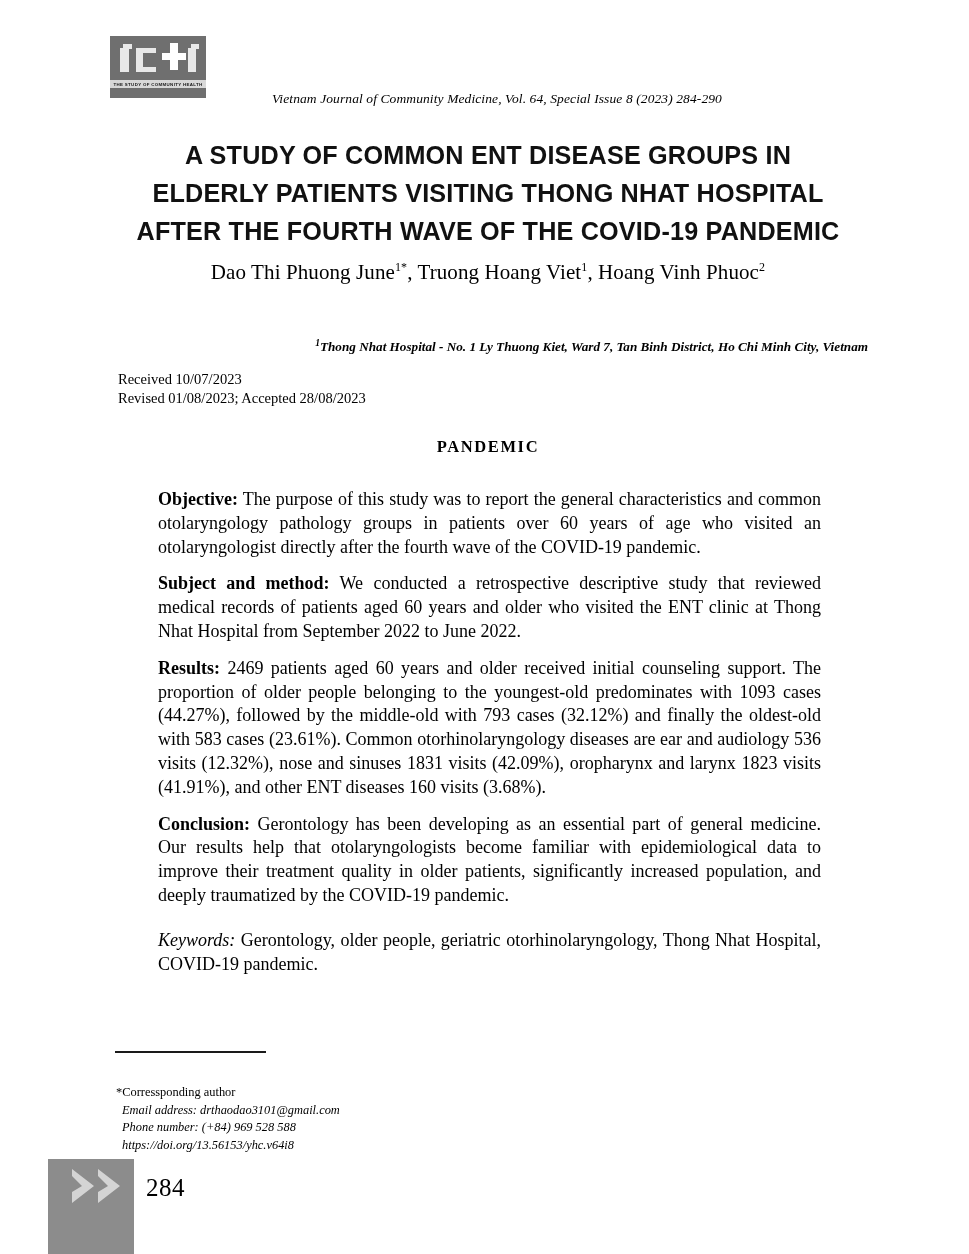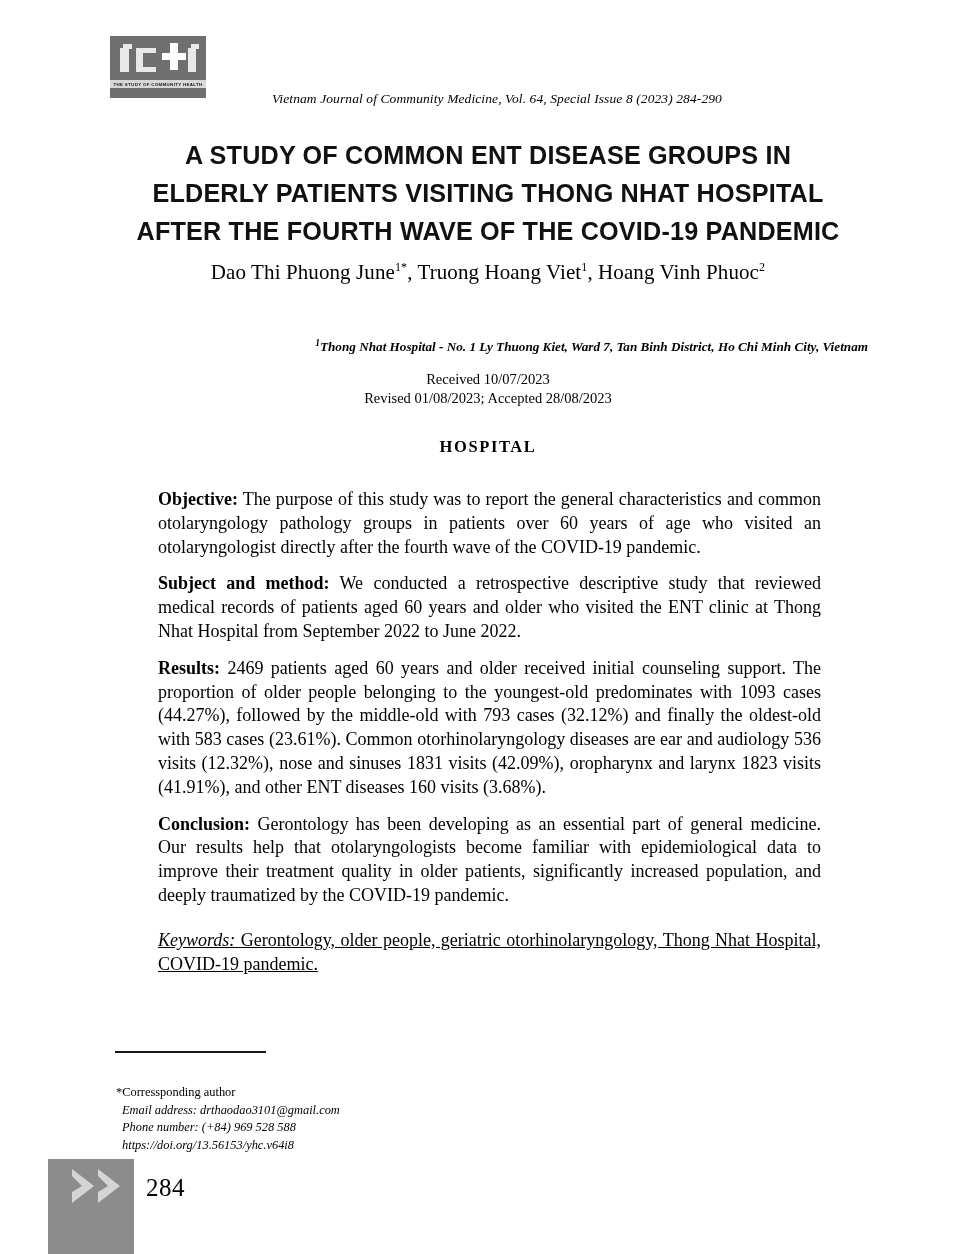--- a/index.html
+++ b/index.html
@@ -108,21 +108,21 @@
     margin-top: 32px;
   }
   .affiliations sup { font-size: 9.5px; vertical-align: super; font-weight: bold; }
   .aff-line { display: block; }
 
   .dates {
     position: absolute;
     left: 118px;
     top: 370px;
     width: 740px;
-    text-align: center;
+    text-align: left;
     font-size: 14.5px;
     line-height: 19px;
   }
   .date-line { display: block; }
 
   .abstract-heading {
     position: absolute;
     left: 118px;
     top: 437px;
     width: 740px;
@@ -139,21 +139,21 @@
     top: 488px;
     width: 663px;
     font-size: 18px;
     line-height: 23.8px;
     text-align: justify;
   }
   .abstract-body p {
     margin: 0 0 13px 0;
     text-align: justify;
   }
-  .abstract-body p.last { margin-bottom: 4px; text-decoration: underline; }
+  .abstract-body p.last { margin-bottom: 4px; }
   .lead { font-weight: bold; }
   .kw-lead { font-style: italic; font-weight: normal; }
   .keywords { margin-top: 21px !important; }
 
   
   .footnote-rule {
     position: absolute;
     left: 115px;
     top: 1051px;
     width: 151px;
@@ -228,21 +228,21 @@
 
 <div class="affiliations">
   <span class="aff-line"><sup>1</sup><span>Thong Nhat Hospital - No. 1 Ly Thuong Kiet, Ward 7, Tan Binh District, Ho Chi Minh City, Vietnam</span></span>
 </div>
 
 <div class="dates">
   <span class="date-line">Received 10/07/2023</span>
   <span class="date-line">Revised 01/08/2023; Accepted 28/08/2023</span>
 </div>
 
-<div class="abstract-heading">HOSPITAL</div>
+<div class="abstract-heading">PANDEMIC</div>
 
 <div class="abstract-body">
   <p><span class="lead">Objective:</span><span> The purpose of this study was to report the general characteristics and common otolaryngology pathology groups in patients over 60 years of age who visited an otolaryngologist directly after the fourth wave of the COVID-19 pandemic.</span></p>
 
   <p><span class="lead">Subject and method:</span><span> We conducted a retrospective descriptive study that reviewed medical records of patients aged 60 years and older who visited the ENT clinic at Thong Nhat Hospital from September 2022 to June 2022.</span></p>
 
   <p><span class="lead">Results:</span><span> 2469 patients aged 60 years and older received initial counseling support. The proportion of older people belonging to the youngest-old predominates with 1093 cases (44.27%), followed by the middle-old with 793 cases (32.12%) and finally the oldest-old with 583 cases (23.61%). Common otorhinolaryngology diseases are ear and audiology 536 visits (12.32%), nose and sinuses 1831 visits (42.09%), oropharynx and larynx 1823 visits (41.91%), and other ENT diseases 160 visits (3.68%).</span></p>
 
   <p><span class="lead">Conclusion:</span><span> Gerontology has been developing as an essential part of general medicine. Our results help that otolaryngologists become familiar with epidemiological data to improve their treatment quality in older patients, significantly increased population, and deeply traumatized by the COVID-19 pandemic.</span></p>
 

